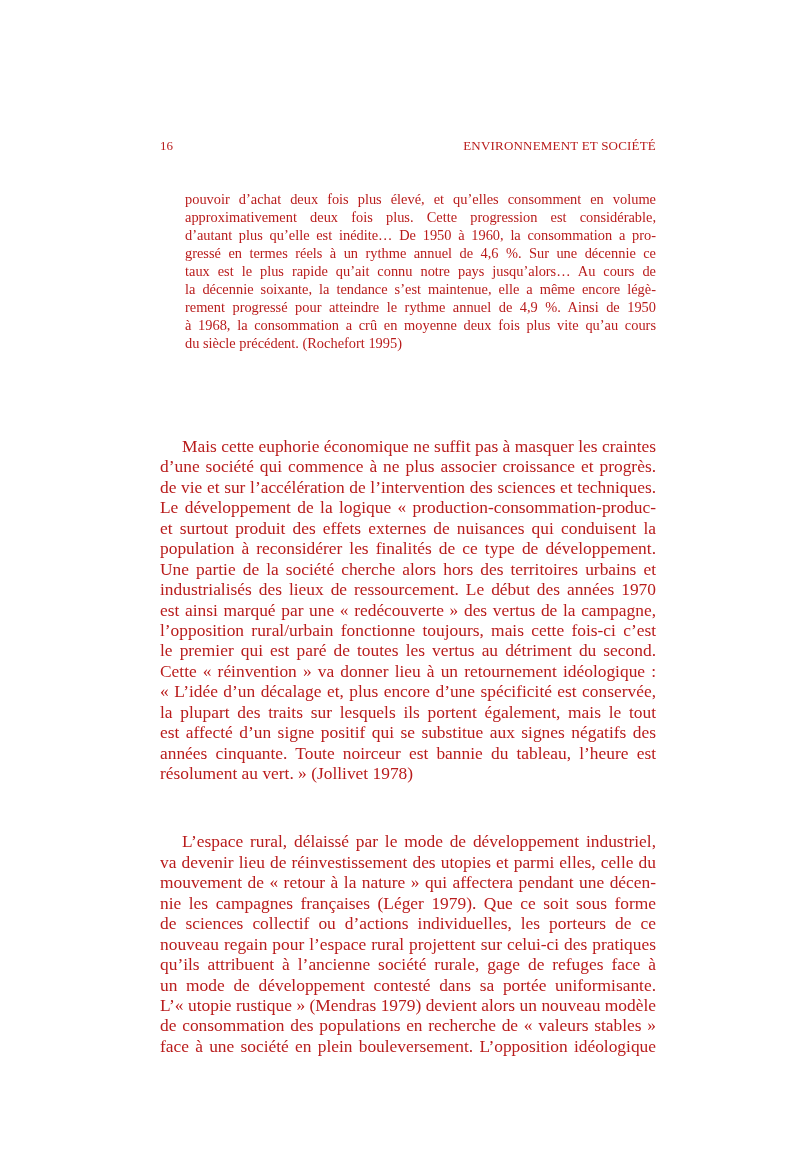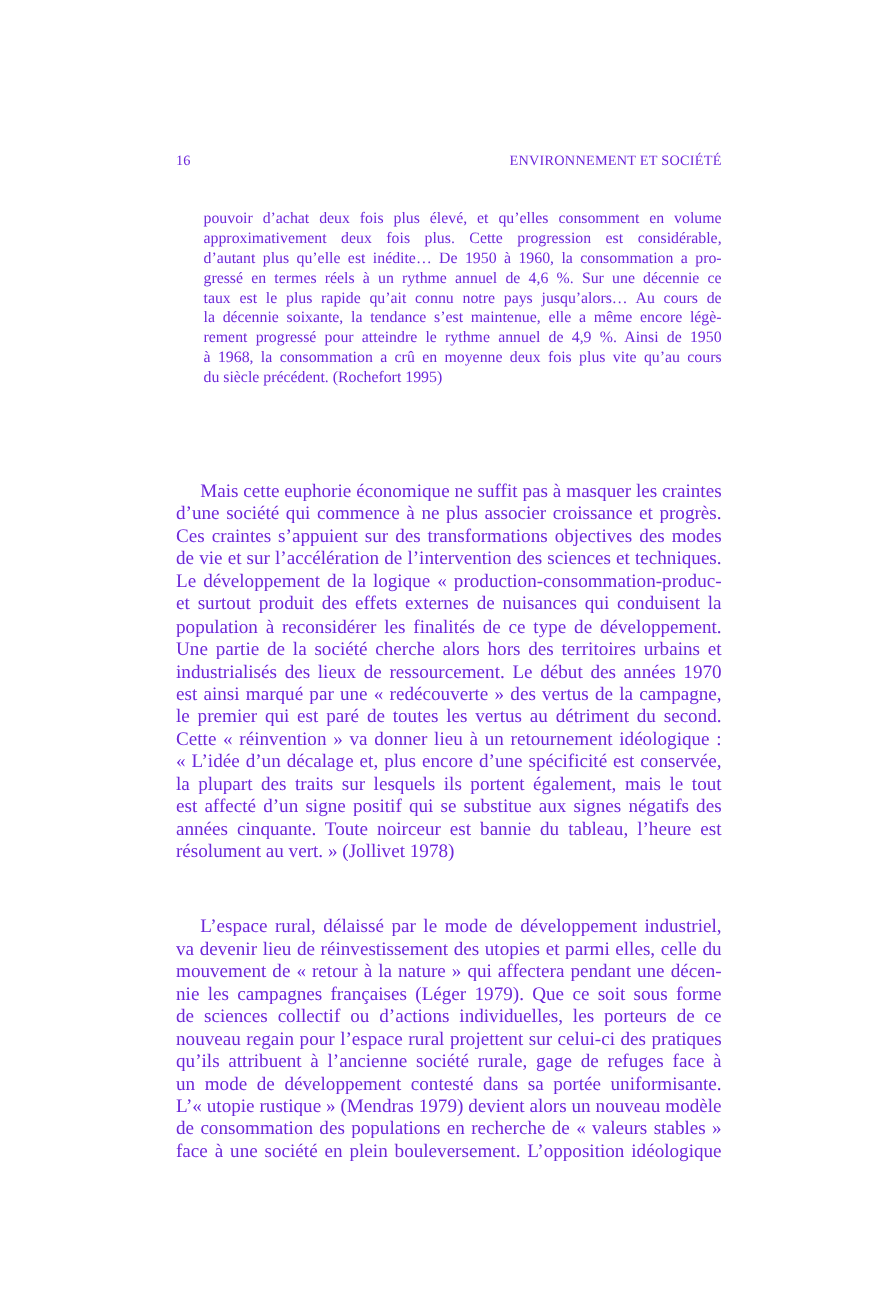--- a/index.html
+++ b/index.html
@@ -1,17 +1,17 @@
 <!DOCTYPE html>
 <html><head>
 <meta charset="utf-8">
 <style>
   html, body { margin: 0; padding: 0; background: #ffffff; }
   body { width: 800px; height: 1176px; position: relative; overflow: hidden; }
-  .page { position: absolute; left: 0; top: 0; width: 800px; height: 1176px; background: #fff; color: #6d28d9; font-family: "Liberation Serif", "DejaVu Serif", serif; }
+  .page { position: absolute; left: 0; top: 0; width: 800px; height: 1176px; background: #fff; color: #b91c1c; font-family: "Liberation Serif", "DejaVu Serif", serif; }
   .running-head { position: absolute; top: 136px; left: 160px; width: 496px; height: 20px; font-size: 13px; line-height: 20px; }
   .page-number { position: absolute; left: 0; top: 0; }
   .running-title { position: absolute; left: 0; right: 0; text-align: right; letter-spacing: 0.2px; }
   .quote { position: absolute; left: 185px; top: 190px; width: 471px; font-size: 14.4px; line-height: 18px; }
   .body { position: absolute; left: 160px; top: 388px; width: 496px; font-size: 17.4px; line-height: 20.45px; }
   .line { display: block; white-space: nowrap; text-align: justify; text-align-last: justify; height: 1em; }
   .quote .line { height: 18px; }
   .body .line { height: 20.45px; }
   .line.last { text-align-last: left; }
   .line.indent { padding-left: 22px; margin-top: 48px; }
@@ -35,28 +35,28 @@
       <span class="line">la décennie soixante, la tendance s’est maintenue, elle a même encore légè-</span>
       <span class="line">rement progressé pour atteindre le rythme annuel de 4,9 %. Ainsi de 1950</span>
       <span class="line">à 1968, la consommation a crû en moyenne deux fois plus vite qu’au cours</span>
       <span class="line last">du siècle précédent. (Rochefort 1995)</span>
     </div>
 
   <div class="body" id="body">
     <div id="p1">
         <span class="line indent">Mais cette euphorie économique ne suffit pas à masquer les craintes</span>
         <span class="line">d’une société qui commence à ne plus associer croissance et progrès.</span>
-        <span class="line">Ces craintes s’appuient sur des transformations objectives des modes</span>
         <span class="line">de vie et sur l’accélération de l’intervention des sciences et techniques.</span>
         <span class="line">Le développement de la logique « production-consommation-produc-</span>
         <span class="line">et surtout produit des effets externes de nuisances qui conduisent la</span>
         <span class="line">population à reconsidérer les finalités de ce type de développement.</span>
         <span class="line">Une partie de la société cherche alors hors des territoires urbains et</span>
         <span class="line">industrialisés des lieux de ressourcement. Le début des années 1970</span>
         <span class="line">est ainsi marqué par une « redécouverte » des vertus de la campagne,</span>
+        <span class="line">l’opposition rural/urbain fonctionne toujours, mais cette fois-ci c’est</span>
         <span class="line">le premier qui est paré de toutes les vertus au détriment du second.</span>
         <span class="line">Cette « réinvention » va donner lieu à un retournement idéologique :</span>
         <span class="line">« L’idée d’un décalage et, plus encore d’une spécificité est conservée,</span>
         <span class="line">la plupart des traits sur lesquels ils portent également, mais le tout</span>
         <span class="line">est affecté d’un signe positif qui se substitue aux signes négatifs des</span>
         <span class="line">années cinquante. Toute noirceur est bannie du tableau, l’heure est</span>
         <span class="line last">résolument au vert. » (Jollivet 1978)</span>
       </div>
     <div id="p2">
         <span class="line indent">L’espace rural, délaissé par le mode de développement industriel,</span>

